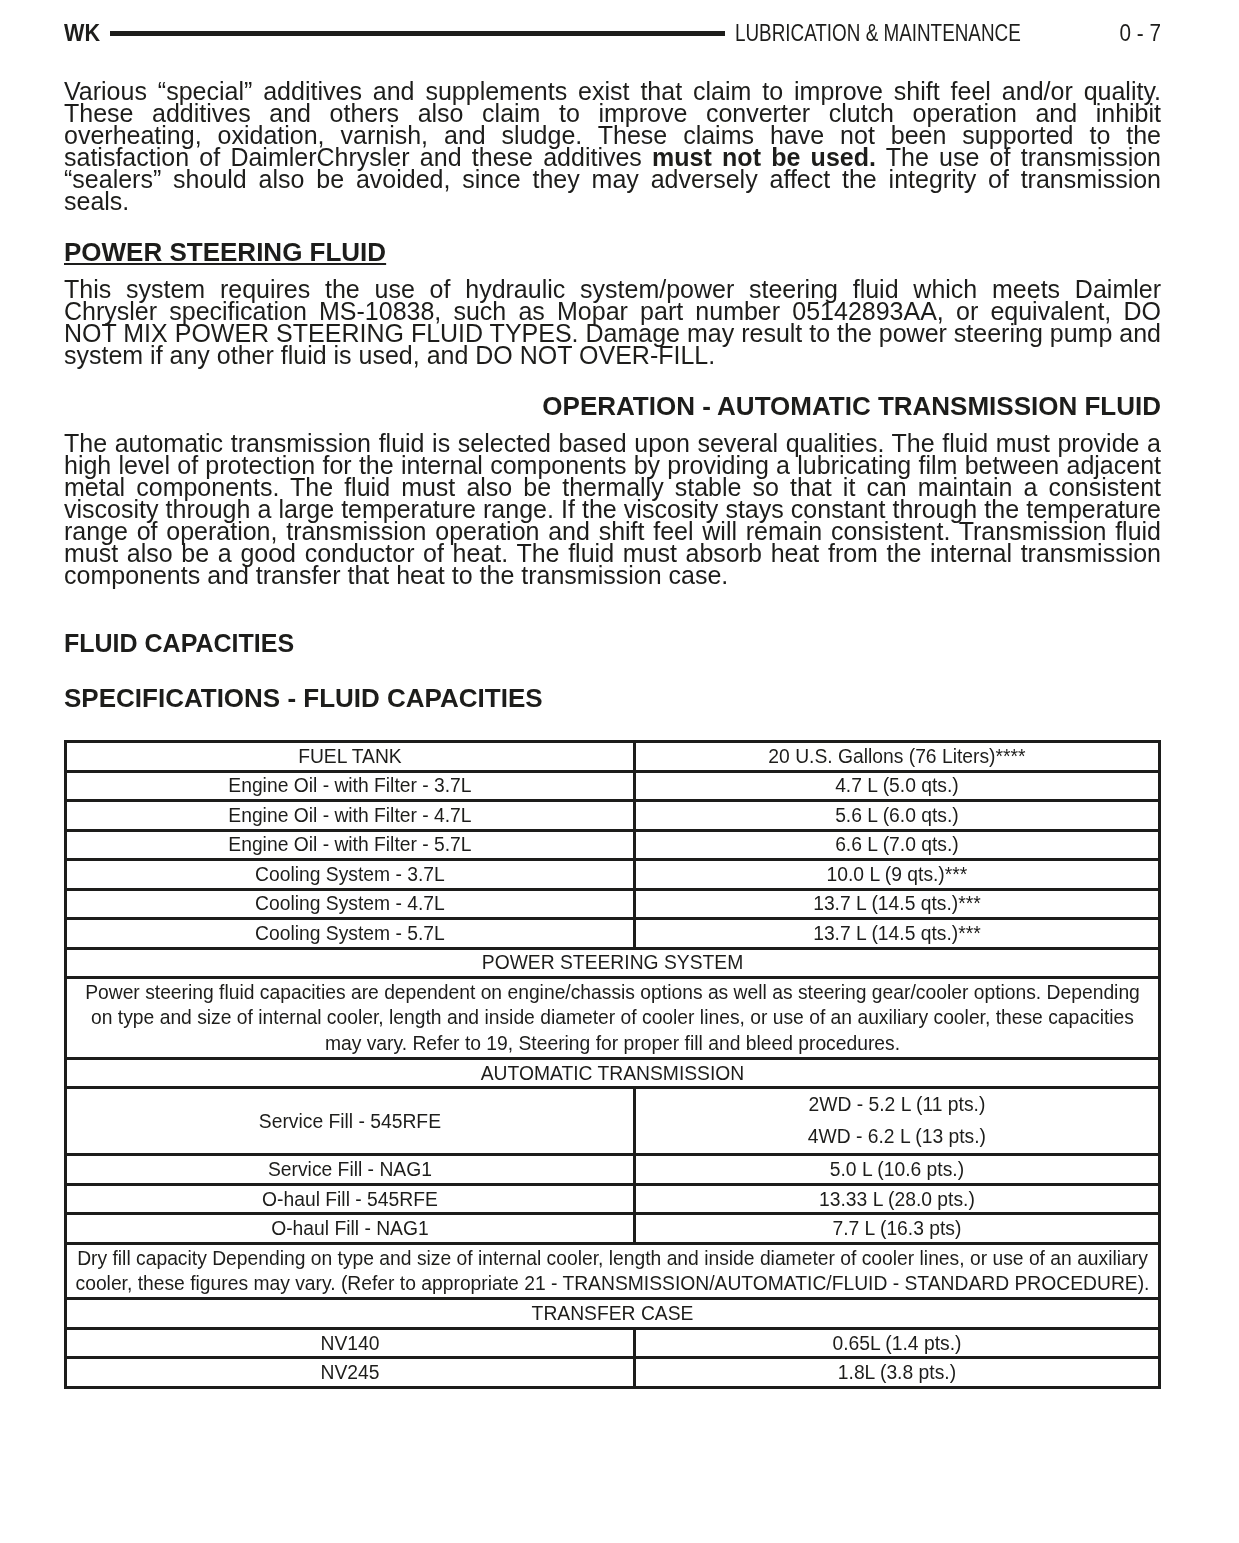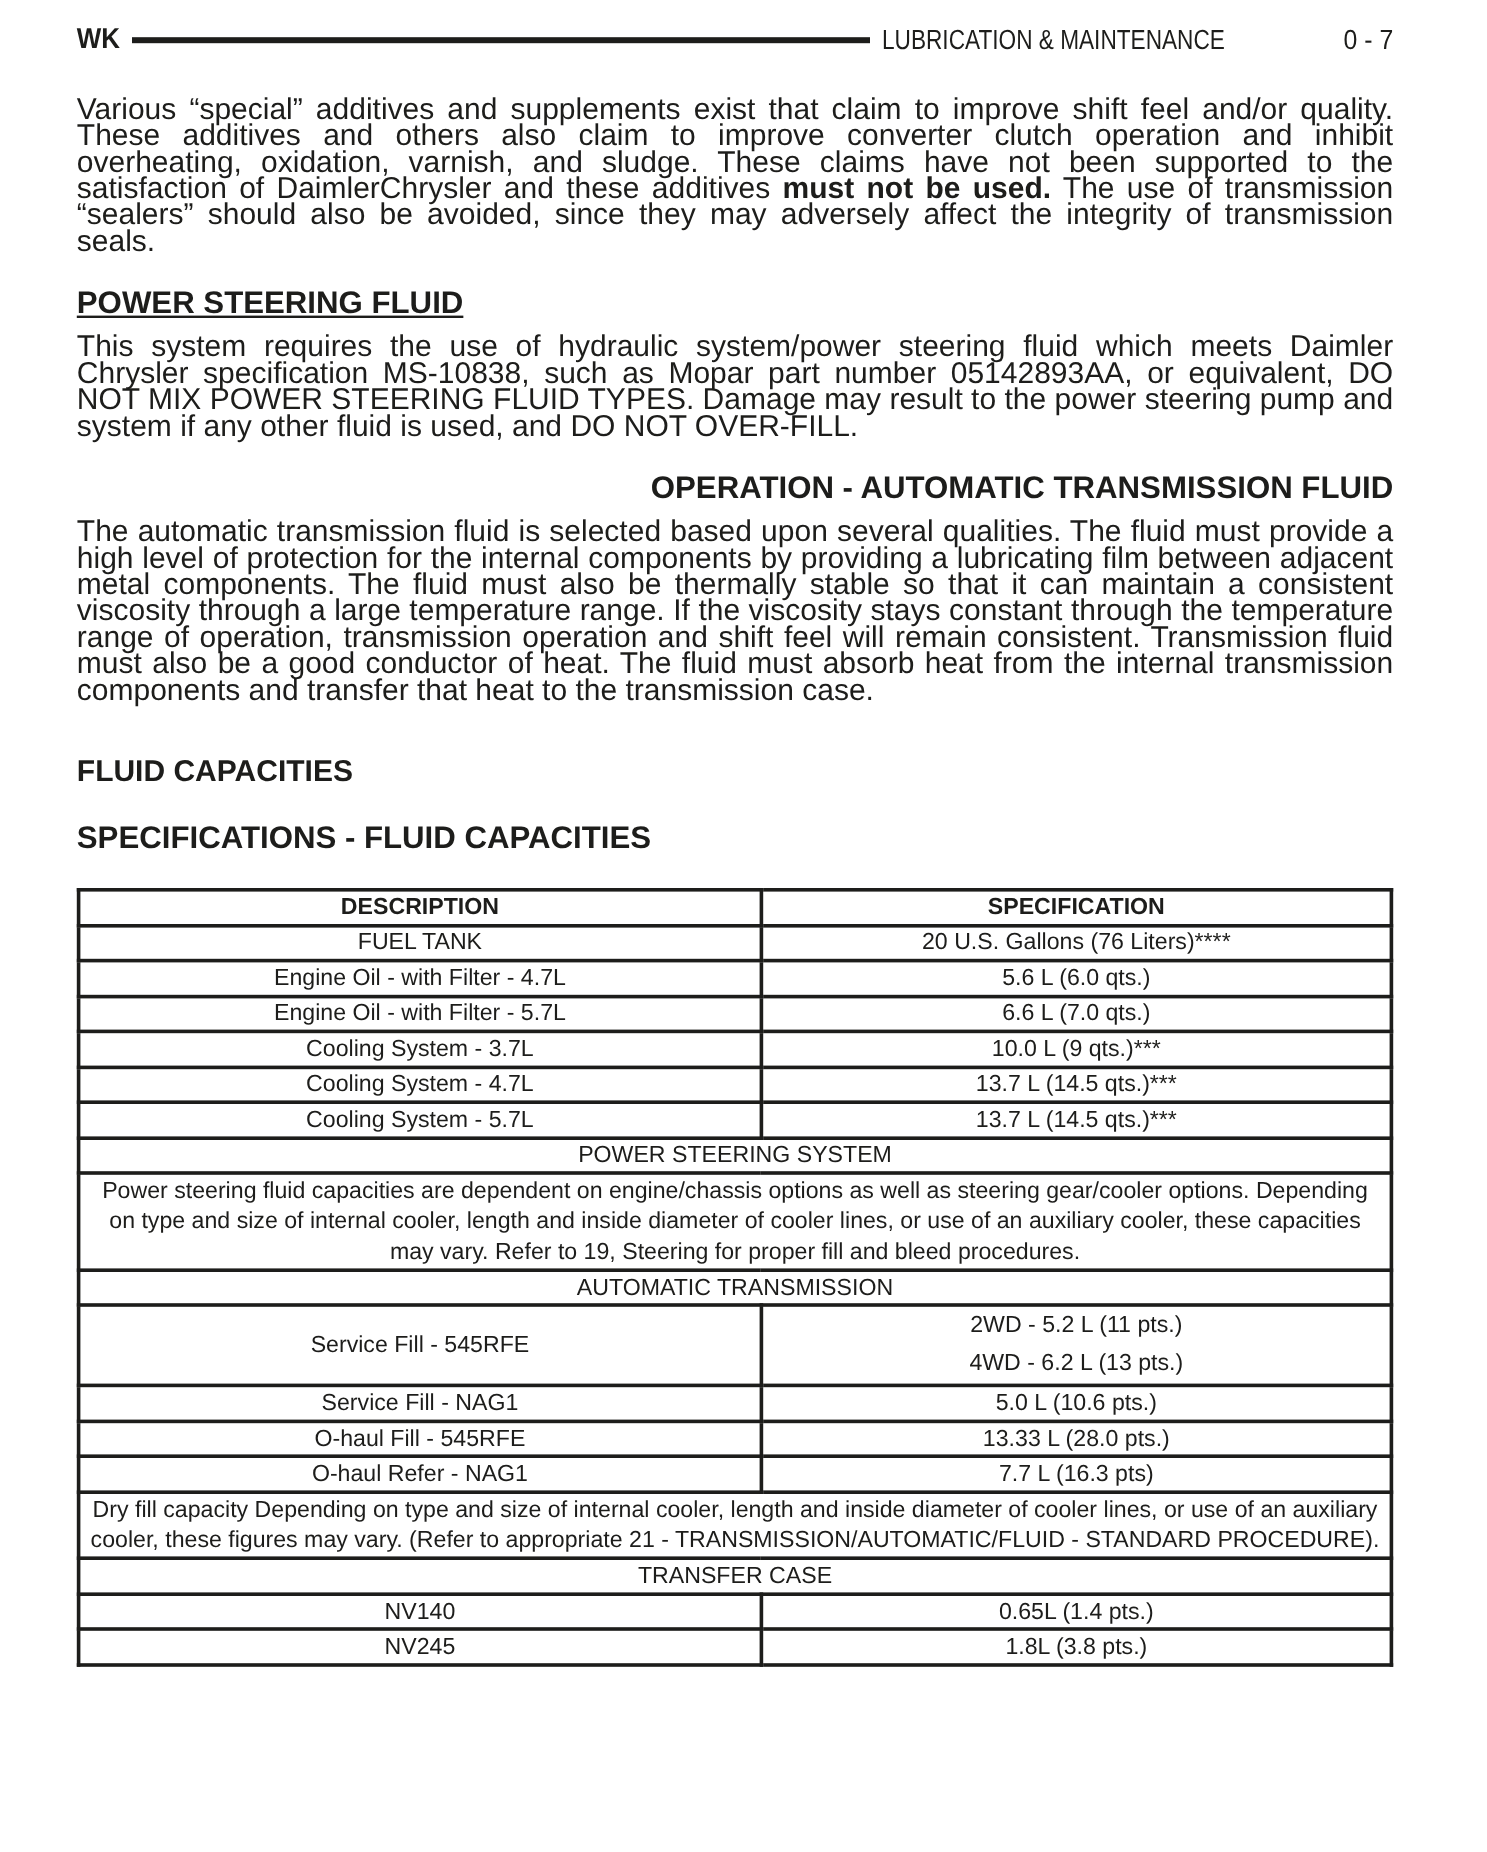--- a/index.html
+++ b/index.html
@@ -58,27 +58,27 @@
   <h1 class="main" style="margin-top:38px;">FLUID CAPACITIES</h1>
   <h2 class="sub" style="margin-top:20px;">SPECIFICATIONS - FLUID CAPACITIES</h2>
 </div>
 
 <table class="spec">
   <colgroup>
       <col style="width:52%">
       <col style="width:48%">
     </colgroup>
   <tbody>
-      <tr>
-    <th>DESCRIPTION</th>
-    <th>SPECIFICATION</th>
-  </tr>
   <tr>
     <td>FUEL TANK</td>
     <td>20 U.S. Gallons (76 Liters)****</td>
+  </tr>
+  <tr>
+    <td>Engine Oil - with Filter - 3.7L</td>
+    <td>4.7 L (5.0 qts.)</td>
   </tr>
   <tr>
     <td>Engine Oil - with Filter - 4.7L</td>
     <td>5.6 L (6.0 qts.)</td>
   </tr>
   <tr>
     <td>Engine Oil - with Filter - 5.7L</td>
     <td>6.6 L (7.0 qts.)</td>
   </tr>
   <tr>
@@ -111,21 +111,21 @@
   </tr>
   <tr>
     <td>Service Fill - NAG1</td>
     <td>5.0 L (10.6 pts.)</td>
   </tr>
   <tr>
     <td>O-haul Fill - 545RFE</td>
     <td>13.33 L (28.0 pts.)</td>
   </tr>
   <tr>
-    <td>O-haul Refer - NAG1</td>
+    <td>O-haul Fill - NAG1</td>
     <td>7.7 L (16.3 pts)</td>
   </tr>
   <tr>
     <td colspan="2" class="note">Dry fill capacity Depending on type and size of internal cooler, length and inside diameter of cooler lines, or use of an auxiliary cooler, these figures may vary. (Refer to appropriate 21 - TRANSMISSION/AUTOMATIC/FLUID - STANDARD PROCEDURE).</td>
   </tr>
   <tr>
     <td colspan="2">TRANSFER CASE</td>
   </tr>
   <tr>
     <td>NV140</td>

